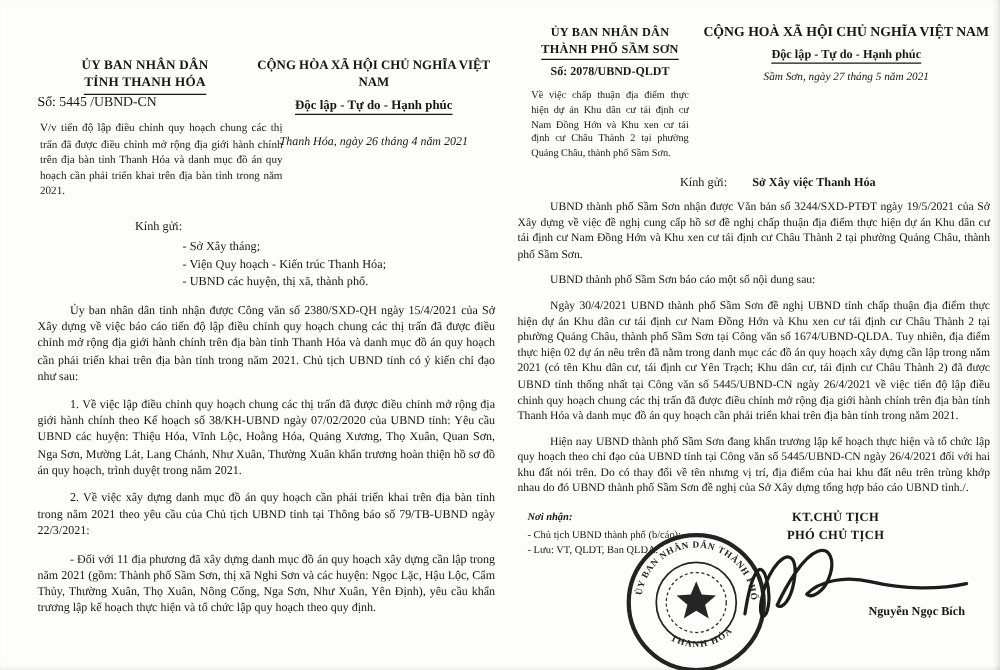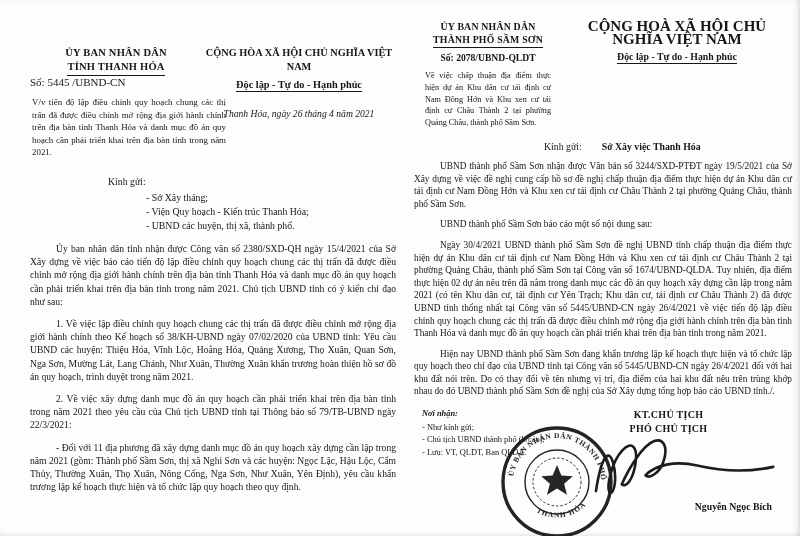--- a/index.html
+++ b/index.html
@@ -35,34 +35,34 @@
   .salutation-block{margin:16px 0 0 78px;font-size:9.8px;line-height:14px;}
   .salutation-block .kinh-gui{margin-bottom:2px;}
   .recipients{margin-left:38px;}
   .para{font-size:9.6px;line-height:13.2px;text-align:justify;text-indent:26px;margin:9px 0 0 0;}
 
   
   .page-right .hdr-left{width:148px;}
   .page-right .org-line{font-size:9.8px;line-height:13px;}
   .page-right .doc-number{font-size:9.6px;font-weight:bold;margin-top:4px;text-align:center;}
   .page-right .subject{font-size:8.2px;line-height:11.8px;text-align:justify;width:126px;margin:7px auto 0 auto;}
-  .page-right .nat1{font-size:15px;line-height:13px;}
+  .page-right .nat1{font-size:11px;line-height:13px;}
   .page-right .nat2{font-size:9.8px;margin-top:1px;}
   .page-right .dateline{font-size:9px;margin-top:5px;}
   .salutation-line{margin:12px 0 0 130px;font-size:9.8px;display:flex;gap:20px;}
   .salutation-line .to{font-weight:bold;}
   .page-right .para{font-size:9.3px;line-height:12.6px;margin-top:8px;}
 
   
   .doc-footer{display:flex;margin-top:10px;}
   .noi-nhan{flex:1;font-size:8.4px;line-height:12.5px;padding-left:8px;}
   .nn-label{font-weight:bold;font-style:italic;margin-bottom:1px;}
   .sign-block{width:215px;text-align:center;position:relative;height:104px;flex:none;margin-right:16px;}
   .sign-title{font-weight:bold;font-size:10px;line-height:13.5px;letter-spacing:.3px;}
-  .signer-name{position:absolute;right:4px;bottom:0;font-weight:bold;font-size:9.8px;}
+  .signer-name{position:absolute;right:4px;bottom:17px;font-weight:bold;font-size:9.8px;}
   .seal-wrap{position:absolute;left:-62px;top:16px;width:116px;height:116px;}
   .sig-wrap{position:absolute;left:28px;top:18px;width:190px;height:72px;transform:rotate(-2deg);}
 </style>
 </head>
 <body>
 
 <div class="canvas">
 
   <div class="page page-left">
     <div class="doc-header">
@@ -98,37 +98,37 @@
     <div class="doc-header">
       <div class="hdr-left">
         <div class="org-line">ỦY BAN NHÂN DÂN</div>
         <div class="org-line"><span class="underline-short">THÀNH PHỐ SẦM SƠN</span></div>
         <div class="doc-number">Số: 2078/UBND-QLDT</div>
         <div class="subject">Về việc chấp thuận địa điểm thực hiện dự án Khu dân cư tái định cư Nam Đồng Hớn và Khu xen cư tái định cư Châu Thành 2 tại phường Quảng Châu, thành phố Sầm Sơn.</div>
       </div>
       <div class="hdr-right">
         <div class="nat1">CỘNG HOÀ XÃ HỘI CHỦ NGHĨA VIỆT NAM</div>
         <div><span class="nat2">Độc lập - Tự do - Hạnh phúc</span></div>
+        <div class="dateline">Sầm Sơn, ngày 27  tháng 5 năm 2021</div>
       </div>
     </div>
 
     <div class="salutation-line">
       <span>Kính gửi:</span>
       <span class="to">Sở Xây việc Thanh Hóa</span>
     </div>
 
     <p class="para">UBND thành phố Sầm Sơn nhận được Văn bản số 3244/SXD-PTĐT ngày 19/5/2021 của Sở Xây dựng về việc đề nghị cung cấp hồ sơ đề nghị chấp thuận địa điểm thực hiện dự án Khu dân cư tái định cư Nam Đồng Hớn và Khu xen cư tái định cư Châu Thành 2 tại phường Quảng Châu, thành phố Sầm Sơn.</p>
     <p class="para">UBND thành phố Sầm Sơn báo cáo một số nội dung sau:</p>
     <p class="para">Ngày 30/4/2021 UBND thành phố Sầm Sơn đề nghị UBND tỉnh chấp thuận địa điểm thực hiện dự án Khu dân cư tái định cư Nam Đồng Hớn và Khu xen cư tái định cư Châu Thành 2 tại phường Quảng Châu, thành phố Sầm Sơn tại Công văn số 1674/UBND-QLDA. Tuy nhiên, địa điểm thực hiện 02 dự án nêu trên đã nằm trong danh mục các đồ án quy hoạch xây dựng cần lập trong năm 2021 (có tên Khu dân cư, tái định cư Yên Trạch; Khu dân cư, tái định cư Châu Thành 2) đã được UBND tỉnh thống nhất tại Công văn số 5445/UBND-CN ngày 26/4/2021 về việc tiến độ lập điều chỉnh quy hoạch chung các thị trấn đã được điều chỉnh mở rộng địa giới hành chính trên địa bàn tỉnh Thanh Hóa và danh mục đồ án quy hoạch cần phải triển khai trên địa bàn tỉnh trong năm 2021.</p>
     <p class="para">Hiện nay UBND thành phố Sầm Sơn đang khẩn trương lập kế hoạch thực hiện và tổ chức lập quy hoạch theo chỉ đạo của UBND tỉnh tại Công văn số 5445/UBND-CN ngày 26/4/2021 đối với hai khu đất nói trên. Do có thay đổi về tên nhưng vị trí, địa điểm của hai khu đất nêu trên trùng khớp nhau do đó UBND thành phố Sầm Sơn đề nghị của Sở Xây dựng tổng hợp báo cáo UBND tỉnh./.</p>
 
     <div class="doc-footer">
       <div class="noi-nhan">
         <div class="nn-label">Nơi nhận:</div>
-        <div>- Như kính gửi;</div>
         <div>- Chủ tịch UBND thành phố (b/cáo);</div>
         <div>- Lưu: VT, QLDT, Ban QLDA.</div>
       </div>
 
       <div class="sign-block">
         <div class="sign-title">KT.CHỦ TỊCH</div>
         <div class="sign-title">PHÓ CHỦ TỊCH</div>
 
         <div class="seal-wrap">
           <svg width="116" height="116" viewBox="0 0 116 116">

